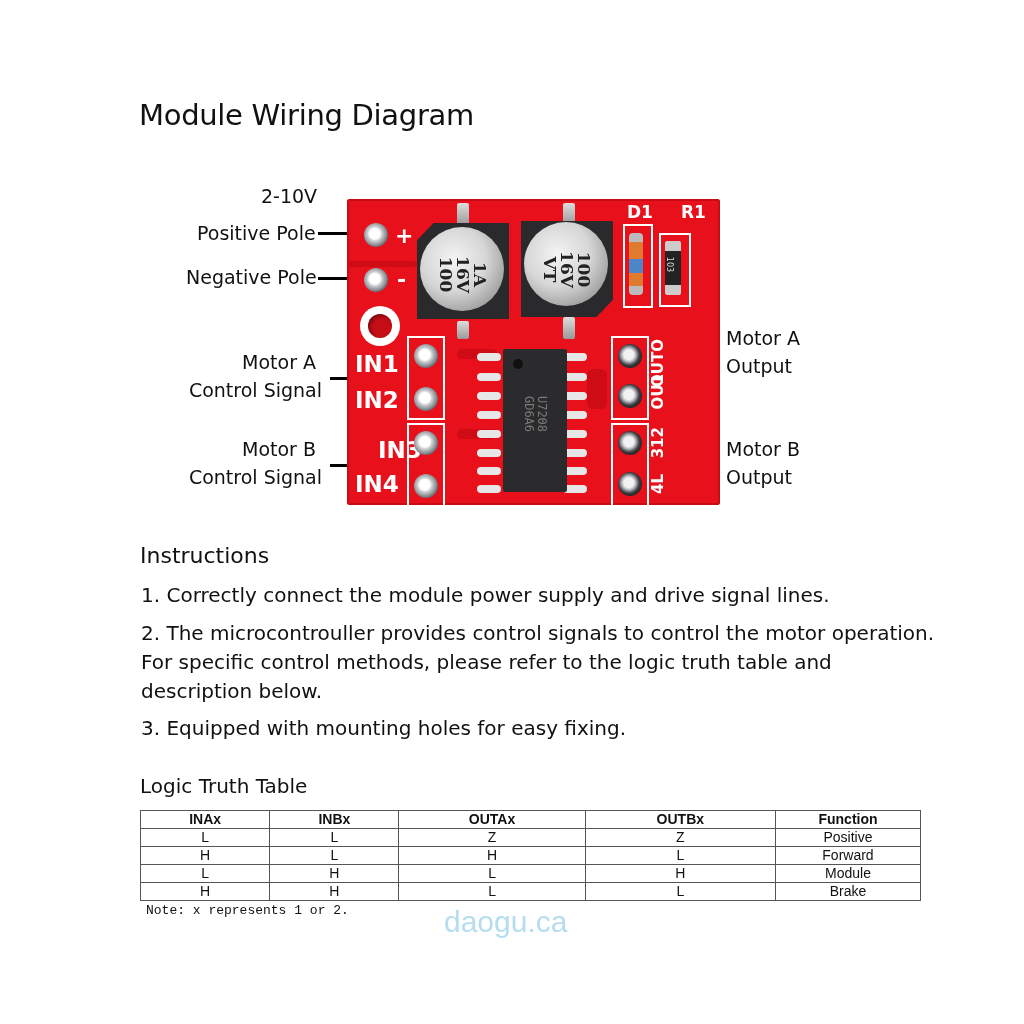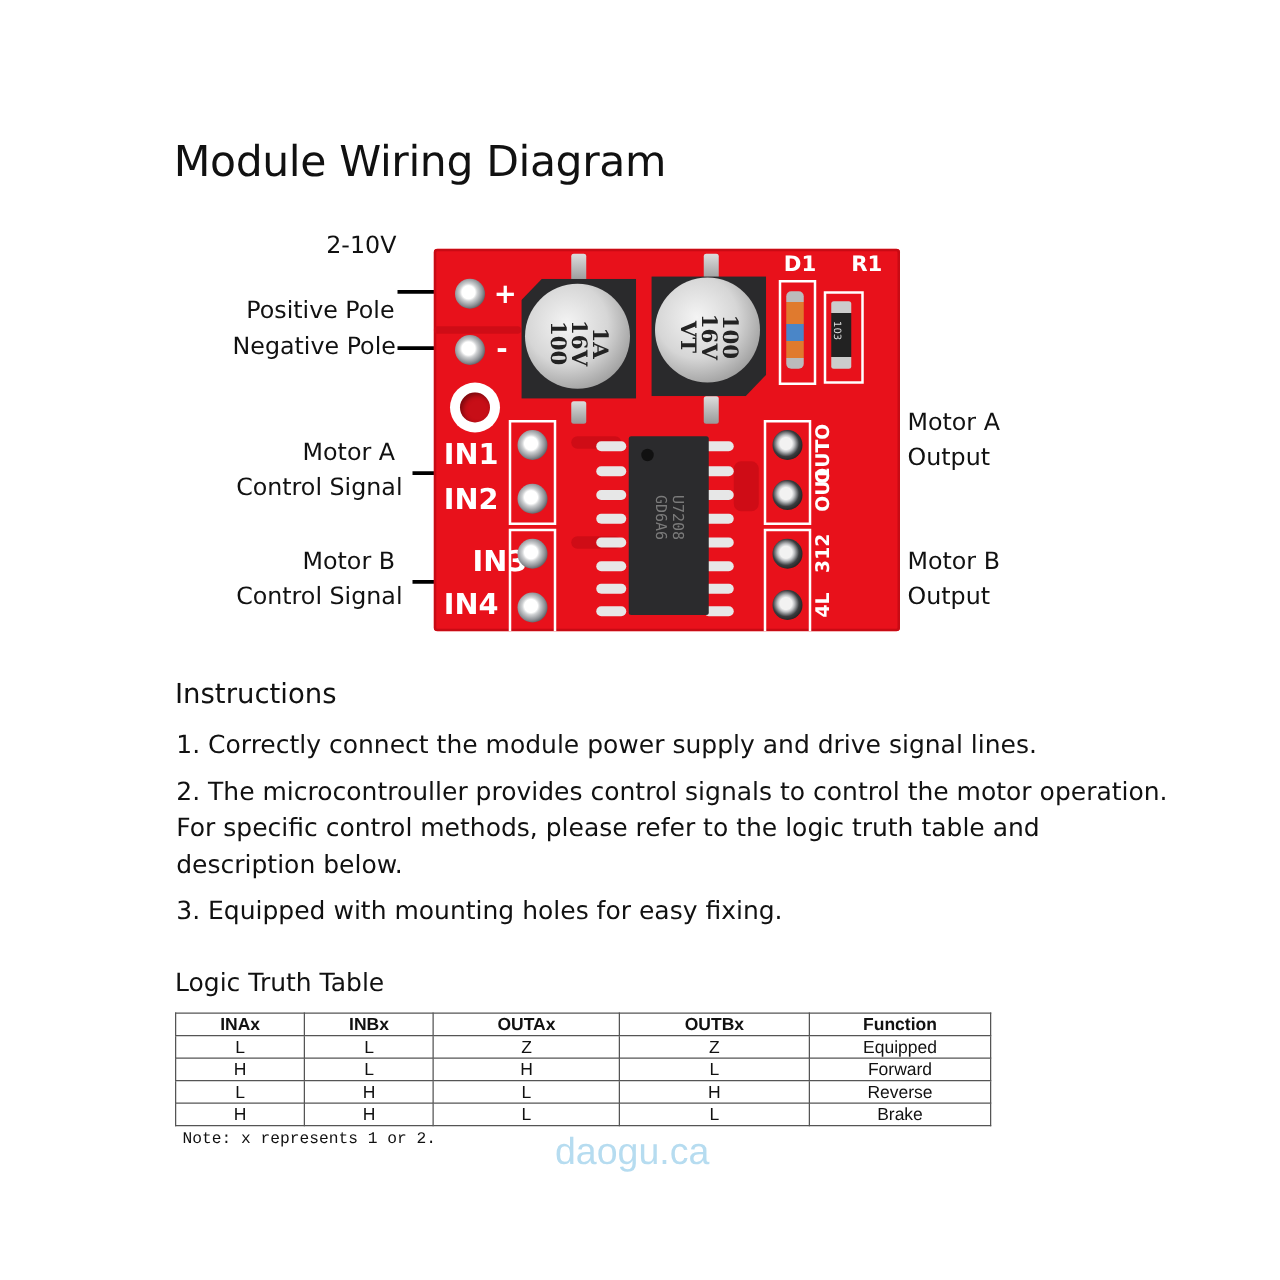--- a/index.html
+++ b/index.html
@@ -1,18 +1,18 @@
 <!DOCTYPE html>
 <html><head>
 <meta charset="utf-8">
 <style>
   html,body{margin:0;padding:0;background:#fff;}
   body{width:1024px;height:1024px;position:relative;overflow:hidden;font-family:"DejaVu Sans",sans-serif;color:#111;}
   .abs{position:absolute;}
-  .title{left:139px;top:110px;font-size:34px;font-weight:500;letter-spacing:-0.3px;}
+  .title{left:139px;top:98px;font-size:29px;font-weight:500;letter-spacing:-0.3px;}
   .lbl{font-size:19px;line-height:28px;color:#111;white-space:nowrap;}
   .lbl.r{text-align:right;}
   .arrow{position:absolute;height:3px;background:#000;}
   .arrow::after{content:"";position:absolute;top:-6px;border-style:solid;}
   .arrow.right::after{right:-2px;border-width:7.5px 0 7.5px 13px;border-color:transparent transparent transparent #000;}
   .arrow.left::after{left:-2px;border-width:7.5px 13px 7.5px 0;border-color:transparent #000 transparent transparent;}
   
   .pcb{left:347px;top:199px;width:373px;height:306px;background:#e8111b;border-radius:3px;box-shadow:inset 0 0 0 2px #c80b14;overflow:hidden;}
   .pad{position:absolute;border-radius:50%;background:radial-gradient(circle at 45% 45%,#fff 0 28%,#cfd1d3 38%,#8d9095 60%,#5c5f63 74%);}
   .pad.dark{background:radial-gradient(circle at 45% 45%,#f2f2f2 0 26%,#bfc1c4 36%,#3b3d40 56%,#222 74%);}
@@ -23,33 +23,33 @@
   .canText{position:absolute;font-family:"DejaVu Serif",serif;font-weight:bold;font-size:17px;color:#222;line-height:17px;text-align:center;}
   .leg{position:absolute;width:12px;background:linear-gradient(#ddd,#999);border-radius:2px;}
   .ic{position:absolute;left:503px;top:349px;width:64px;height:143px;background:#2b2b2d;border-radius:2px;}
   .pin{position:absolute;width:24px;height:8px;background:#e7e7e7;border-radius:4px;}
   .trace{position:absolute;background:#cf0c16;border-radius:6px;}
   .mhole{position:absolute;left:360px;top:306px;width:40px;height:40px;border-radius:50%;background:#fff;}
   .mhole::after{content:"";position:absolute;left:8px;top:8px;width:24px;height:24px;border-radius:50%;background:#c70e17;box-shadow:inset 2px 2px 4px rgba(0,0,0,.4);}
   
   .h2{font-size:22px;font-weight:500;}
   .p{font-size:20px;line-height:29px;color:#111;}
-  table.truth{position:absolute;left:140px;top:810px;width:653px;border-collapse:collapse;font-family:"Liberation Sans",sans-serif;font-size:14px;}
+  table.truth{position:absolute;left:140px;top:810px;width:781px;border-collapse:collapse;font-family:"Liberation Sans",sans-serif;font-size:14px;}
   table.truth th,table.truth td{border:1.2px solid #555;text-align:center;height:17px;padding:0;line-height:17px;}
   table.truth th{font-weight:bold;}
   .note{left:146px;top:903px;font-family:Liberation Mono, monospace;font-size:13px;}
   .wm{left:444px;top:905px;font-family:"Liberation Sans",sans-serif;font-size:30px;color:#b6dcf0;}
 </style>
 </head>
 <body>
 
 <div class="abs title">Module Wiring Diagram</div>
 
 <div class="abs lbl" style="left:261px;top:182px;">2-10V</div>
-<div class="abs lbl" style="left:197px;top:234px;">Positive Pole</div>
+<div class="abs lbl" style="left:197px;top:219px;">Positive Pole</div>
 <div class="arrow right" style="left:318px;top:232px;width:44px;"></div>
 <div class="abs lbl" style="left:186px;top:263px;">Negative Pole</div>
 <div class="arrow right" style="left:318px;top:277px;width:44px;"></div>
 
 <div class="abs lbl r" style="left:180px;top:348px;width:136px;">Motor A</div>
 <div class="abs lbl r" style="left:180px;top:376px;width:142px;">Control Signal</div>
 <div class="arrow right" style="left:330px;top:377px;width:70px;"></div>
 
 <div class="abs lbl r" style="left:180px;top:435px;width:136px;">Motor B</div>
 <div class="abs lbl r" style="left:180px;top:463px;width:142px;">Control Signal</div>
@@ -173,35 +173,35 @@
       <th>OUTBx</th>
       <th style="width:144px;">Function</th>
     </tr>
   </thead>
   <tbody>
     <tr>
       <td>L</td>
       <td>L</td>
       <td>Z</td>
       <td>Z</td>
-      <td>Equipped</td>
+      <td>Positive</td>
     </tr>
     <tr>
       <td>H</td>
       <td>L</td>
       <td>H</td>
       <td>L</td>
       <td>Forward</td>
     </tr>
     <tr>
       <td>L</td>
       <td>H</td>
       <td>L</td>
       <td>H</td>
-      <td>Reverse</td>
+      <td>Module</td>
     </tr>
     <tr>
       <td>H</td>
       <td>H</td>
       <td>L</td>
       <td>L</td>
       <td>Brake</td>
     </tr>
   </tbody>
 </table>

